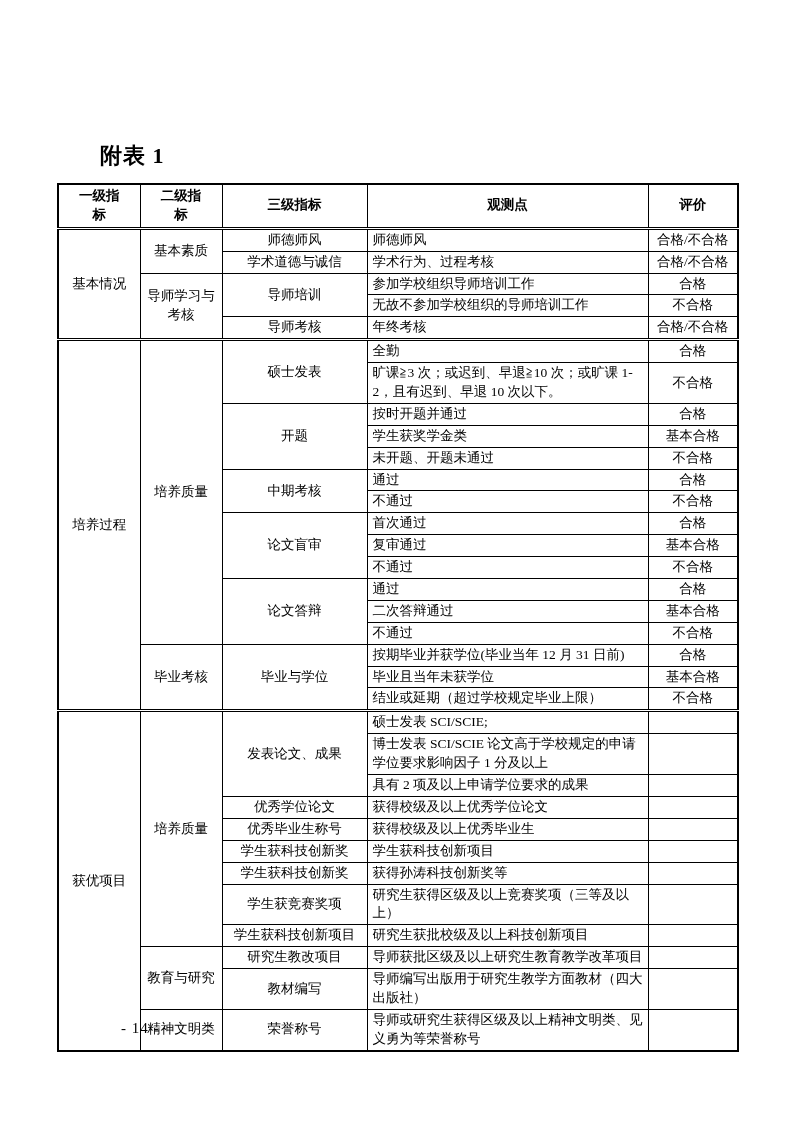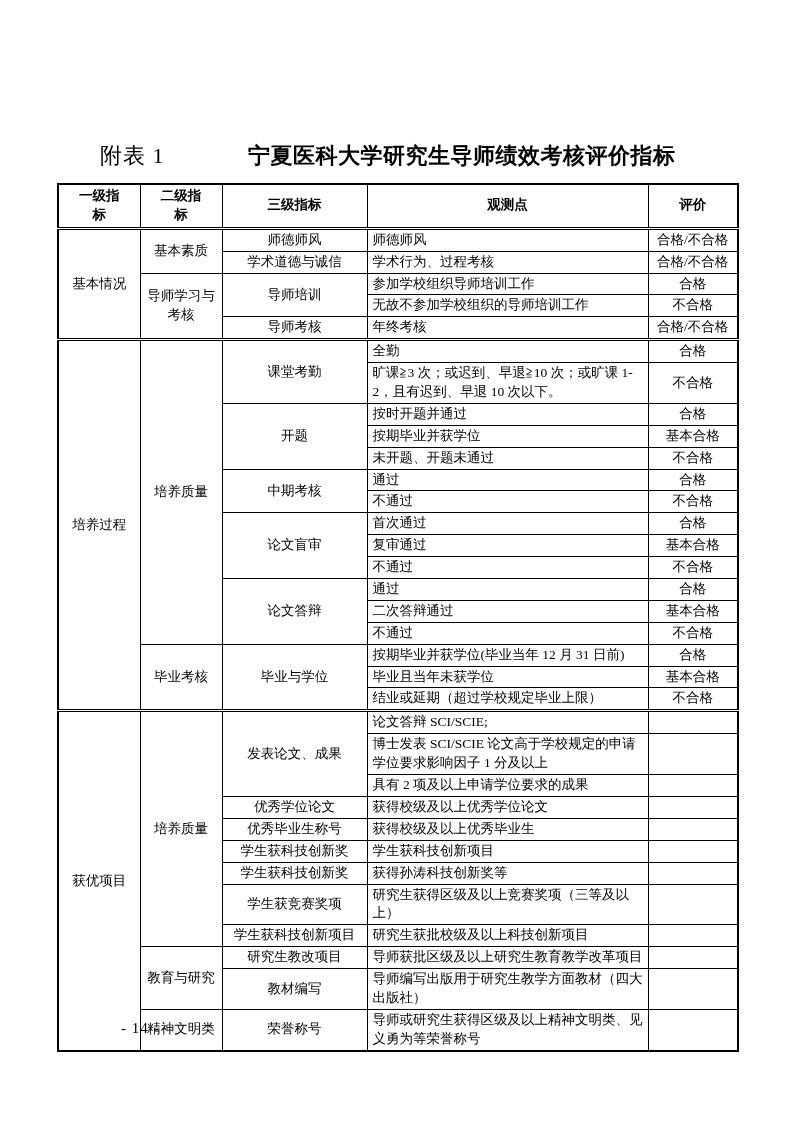--- a/index.html
+++ b/index.html
@@ -20,21 +20,21 @@
     position: absolute;
     top: 141px;
     left: 0;
     width: 793px;
     height: 34px;
   }
   .attachment-label {
     position: absolute;
     left: 100px;
     top: 0;
-    font-weight: normal;
+    font-weight: bold;
     font-size: 22px;
     letter-spacing: 1px;
     white-space: nowrap;
   }
   .doc-title {
     position: absolute;
     left: 248px;
     top: 0;
     font-weight: bold;
     font-size: 22px;
@@ -79,21 +79,20 @@
     white-space: nowrap;
   }
 </style>
 </head>
 <body>
 
 <div class="page">
 
   <div class="title-row">
     <span class="attachment-label">附表 1</span>
-    <span class="doc-title">宁夏医科大学研究生导师绩效考核评价指标</span>
   </div>
 
   <table class="eval-table">
     <colgroup>
       <col style="width:82px">
         <col style="width:82px">
         <col style="width:145px">
         <col style="width:281px">
         <col style="width:90px">
     </colgroup>
@@ -131,35 +130,35 @@
       </tr>
       <tr>
         <td>导师考核</td>
         <td class="obs">年终考核</td>
         <td>合格/不合格</td>
       </tr>
 
       <tr class="sec">
         <td rowspan="16">培养过程</td>
         <td rowspan="13">培养质量</td>
-        <td rowspan="2">课堂考勤</td>
+        <td rowspan="2">硕士发表</td>
         <td class="obs">全勤</td>
         <td>合格</td>
       </tr>
       <tr>
         <td class="obs">旷课≧3 次；或迟到、早退≧10 次；或旷课 1-2，且有迟到、早退 10 次以下。</td>
         <td>不合格</td>
       </tr>
       <tr>
         <td rowspan="3">开题</td>
         <td class="obs">按时开题并通过</td>
         <td>合格</td>
       </tr>
       <tr>
-        <td class="obs">按期毕业并获学位</td>
+        <td class="obs">学生获奖学金类</td>
         <td>基本合格</td>
       </tr>
       <tr>
         <td class="obs">未开题、开题未通过</td>
         <td>不合格</td>
       </tr>
       <tr>
         <td rowspan="2">中期考核</td>
         <td class="obs">通过</td>
         <td>合格</td>
@@ -206,21 +205,21 @@
       </tr>
       <tr>
         <td class="obs">结业或延期（超过学校规定毕业上限）</td>
         <td>不合格</td>
       </tr>
 
       <tr class="sec">
         <td rowspan="12">获优项目</td>
         <td rowspan="9">培养质量</td>
         <td rowspan="3">发表论文、成果</td>
-        <td class="obs">论文答辩 SCI/SCIE;</td>
+        <td class="obs">硕士发表 SCI/SCIE;</td>
         <td></td>
       </tr>
       <tr>
         <td class="obs">博士发表 SCI/SCIE 论文高于学校规定的申请学位要求影响因子 1 分及以上</td>
         <td></td>
       </tr>
       <tr>
         <td class="obs">具有 2 项及以上申请学位要求的成果</td>
         <td></td>
       </tr>

